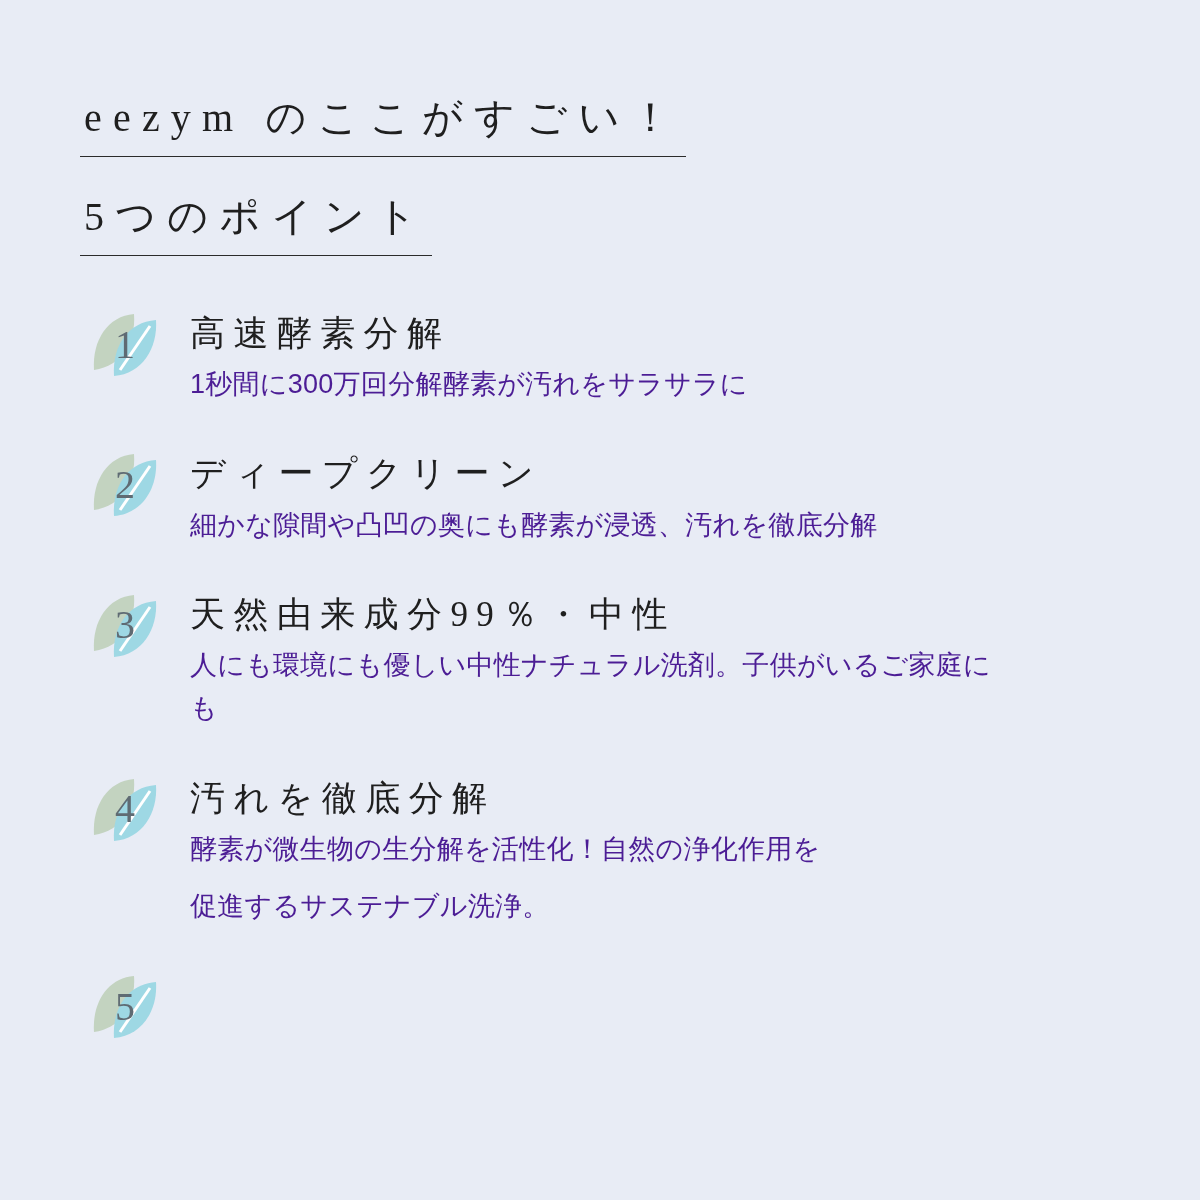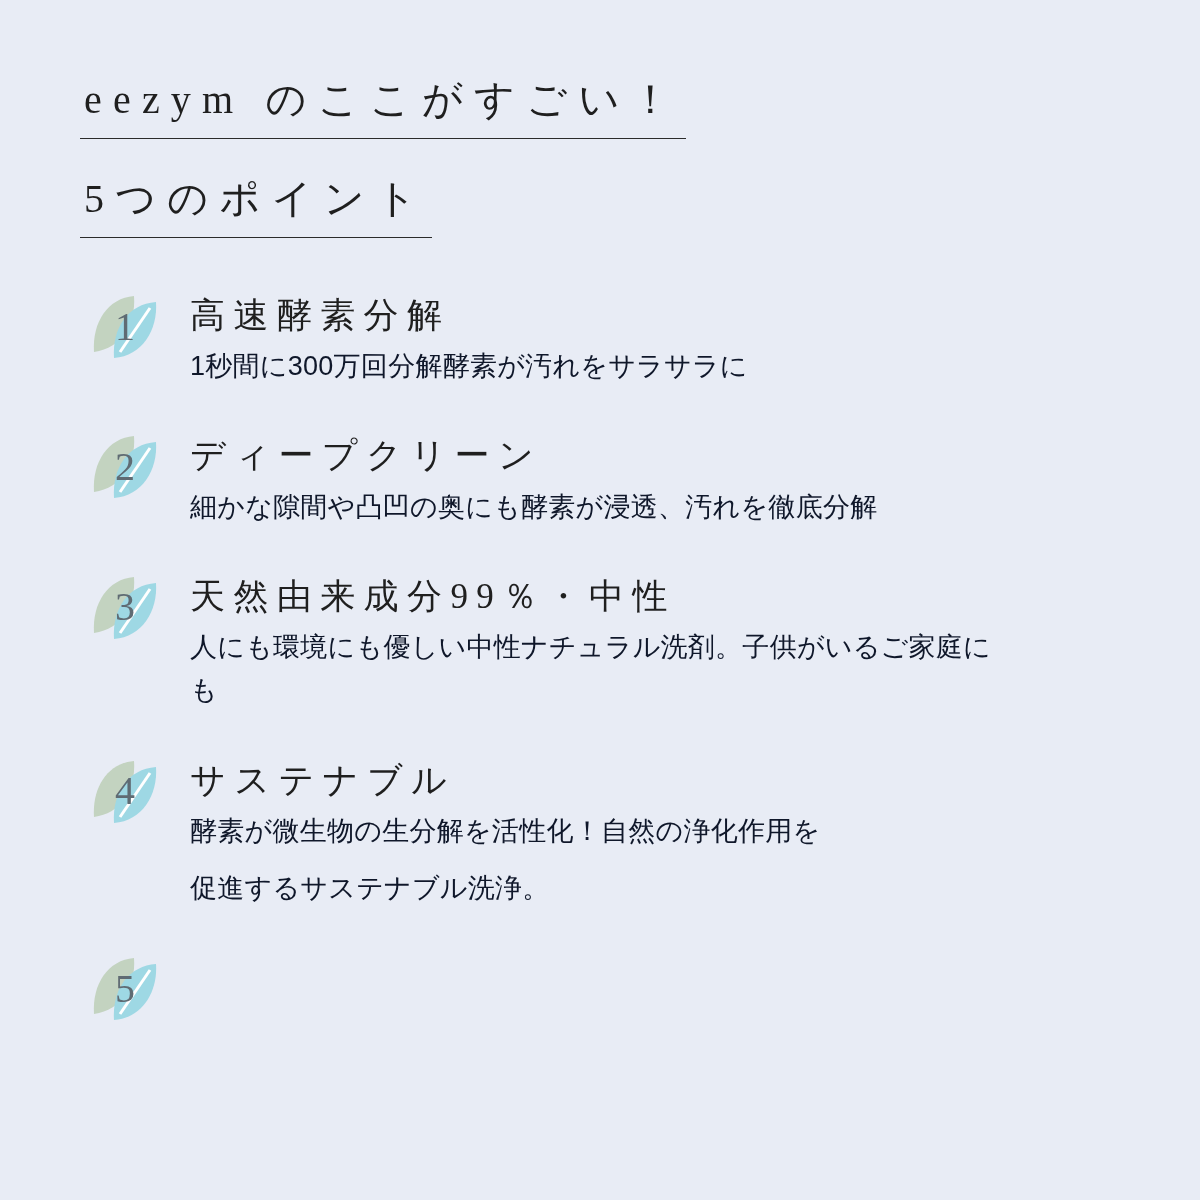--- a/index.html
+++ b/index.html
@@ -13,21 +13,21 @@
     font-family: "Liberation Sans", sans-serif;
     color: #2b2b2b;
     overflow: hidden;
   }
 
   .page {
     position: relative;
     width: 1076px;
     height: 1200px;
     box-sizing: border-box;
-    padding: 70px 80px 0 80px;
+    padding: 88px 80px 0 80px;
   }
 
   
   .heading {
     margin: 0 0 10px 0;
   }
   .heading-line {
     display: inline-block;
     font-family: "Liberation Serif", serif;
     font-size: 40px;
@@ -97,21 +97,21 @@
     line-height: 1.35;
     color: #1f1f1f;
     margin-bottom: 6px;
     white-space: nowrap;
   }
   .pdesc {
     font-family: "Liberation Sans", sans-serif;
     font-size: 27px;
     letter-spacing: 0.01em;
     line-height: 1.6;
-    color: #0f172a;
+    color: #4c1d95;
   }
   .pdesc .l2 {
     display: block;
     margin-top: 14px;
   }
 </style>
 </head>
 <body>
 
 <div class="page">
@@ -178,21 +178,21 @@
     <div class="point">
       <div class="badge">
         <svg width="96" height="96" viewBox="0 0 96 96">
           <path d="M14 74 C12 44 28 20 54 18 C56 46 42 70 14 74 Z" fill="#c3d3c0"></path>
           <path d="M34 80 C32 50 48 26 76 24 C78 52 62 78 34 80 Z" fill="#9ed8e4"></path>
           <path d="M70 30 L40 74" stroke="#ffffff" stroke-width="3" fill="none"></path>
         </svg>
         <div class="num">4</div>
       </div>
       <div class="ptext">
-        <div class="ptitle">サステナブル</div>
+        <div class="ptitle">汚れを徹底分解</div>
         <div class="pdesc">
           <span>酵素が微生物の生分解を活性化！自然の浄化作用を</span>
           <span class="l2">促進するサステナブル洗浄。</span>
         </div>
       </div>
     </div>
 
     <div class="point">
       <div class="badge">
         <svg width="96" height="96" viewBox="0 0 96 96">

